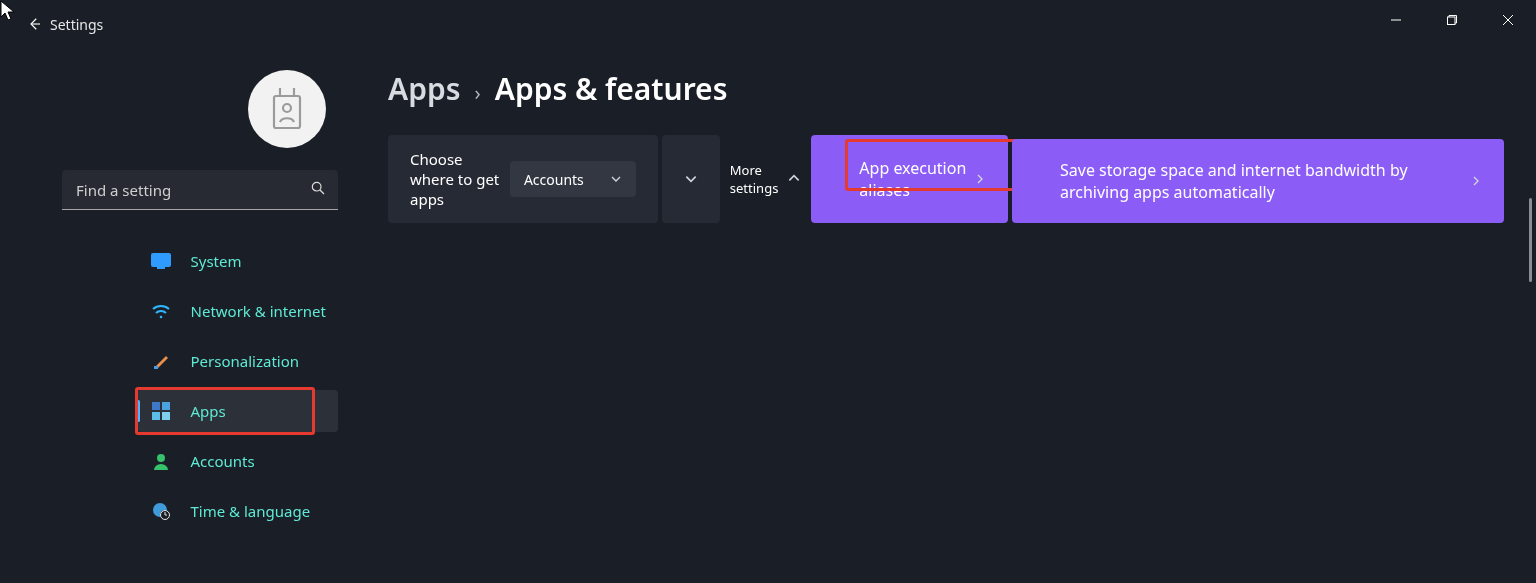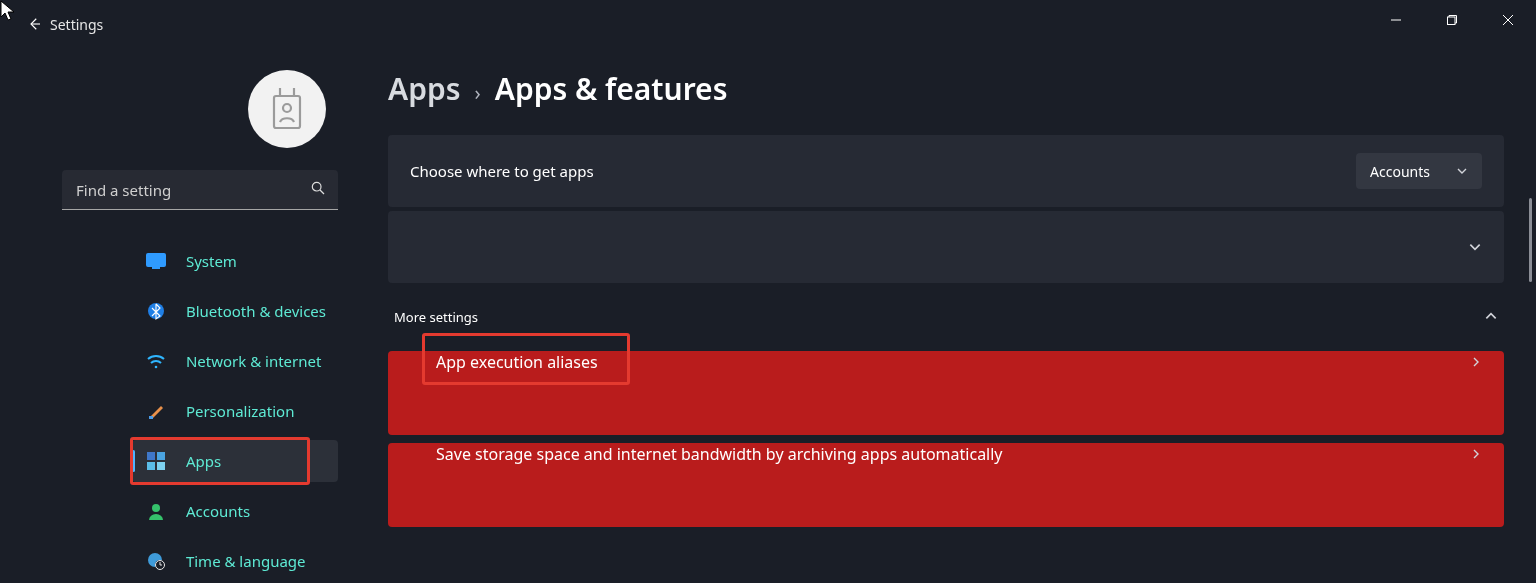--- a/index.html
+++ b/index.html
@@ -175,21 +175,21 @@
     color: #d8dbe0;
     font-weight: 600;
   }
   .breadcrumb .sep {
     font-size: 20px;
     color: #aeb2bc;
     font-weight: 400;
   }
   .cards {
     display: flex;
-    flex-direction: column;
+    flex-direction: row;
     gap: 4px;
     width: 1116px;
   }
   .card {
     background: #262a34;
     border-radius: 4px;
     display: flex;
     align-items: center;
     padding: 0 22px;
     min-height: 72px;
@@ -222,24 +222,24 @@
   .section-header {
     background: transparent;
     min-height: 60px;
     padding: 0 6px;
     display: flex;
     align-items: center;
   }
   .section-header .card-title { font-size: 13px; }
   .section-header .actions { margin-left:auto; }
   .sub-card {
-    background: #b91c1c;
+    background: #8b5cf6;
     border-radius: 4px;
     display: flex;
-    align-items: flex-start;
+    align-items: center;
     min-height: 84px;
     padding: 0 22px 0 48px;
     position: relative;
   }
   .sub-card .title-row { display:flex; flex-direction:column; gap:4px; }
   .scrollbar {
     position: absolute;
     right: 4px;
     top: 150px;
     width: 3px;
@@ -321,29 +321,20 @@
         <span class="glyph">
           <svg width="20" height="16" viewBox="0 0 20 16">
               <rect width="20" height="14" rx="2" fill="#2f9bff"></rect>
               <rect x="6" y="14" width="8" height="2" fill="#2f9bff"></rect>
             </svg>
         </span>
         <span>System</span>
       </div>
       <div class="nav-item">
         <span class="glyph">
-          <svg width="16" height="20" viewBox="0 0 16 20">
-              <circle cx="8" cy="10" r="8" fill="#1f7fe6"></circle>
-              <path d="M8 3 L12 7 L8 11 L12 15 L8 18 V3 M4 7 L12 15 M4 15 L12 7" stroke="#fff" stroke-width="1.1" fill="none"></path>
-            </svg>
-        </span>
-        <span>Bluetooth &amp; devices</span>
-      </div>
-      <div class="nav-item">
-        <span class="glyph">
           <svg width="20" height="16" viewBox="0 0 20 16" fill="none" stroke="#2fb6ff" stroke-width="2">
               <path d="M2 6 a12 12 0 0 1 16 0"></path>
               <path d="M5 10 a7 7 0 0 1 10 0"></path>
               <circle cx="10" cy="14" r="1.3" fill="#2fb6ff" stroke="none"></circle>
             </svg>
         </span>
         <span>Network &amp; internet</span>
       </div>
       <div class="nav-item">
         <span class="glyph">

